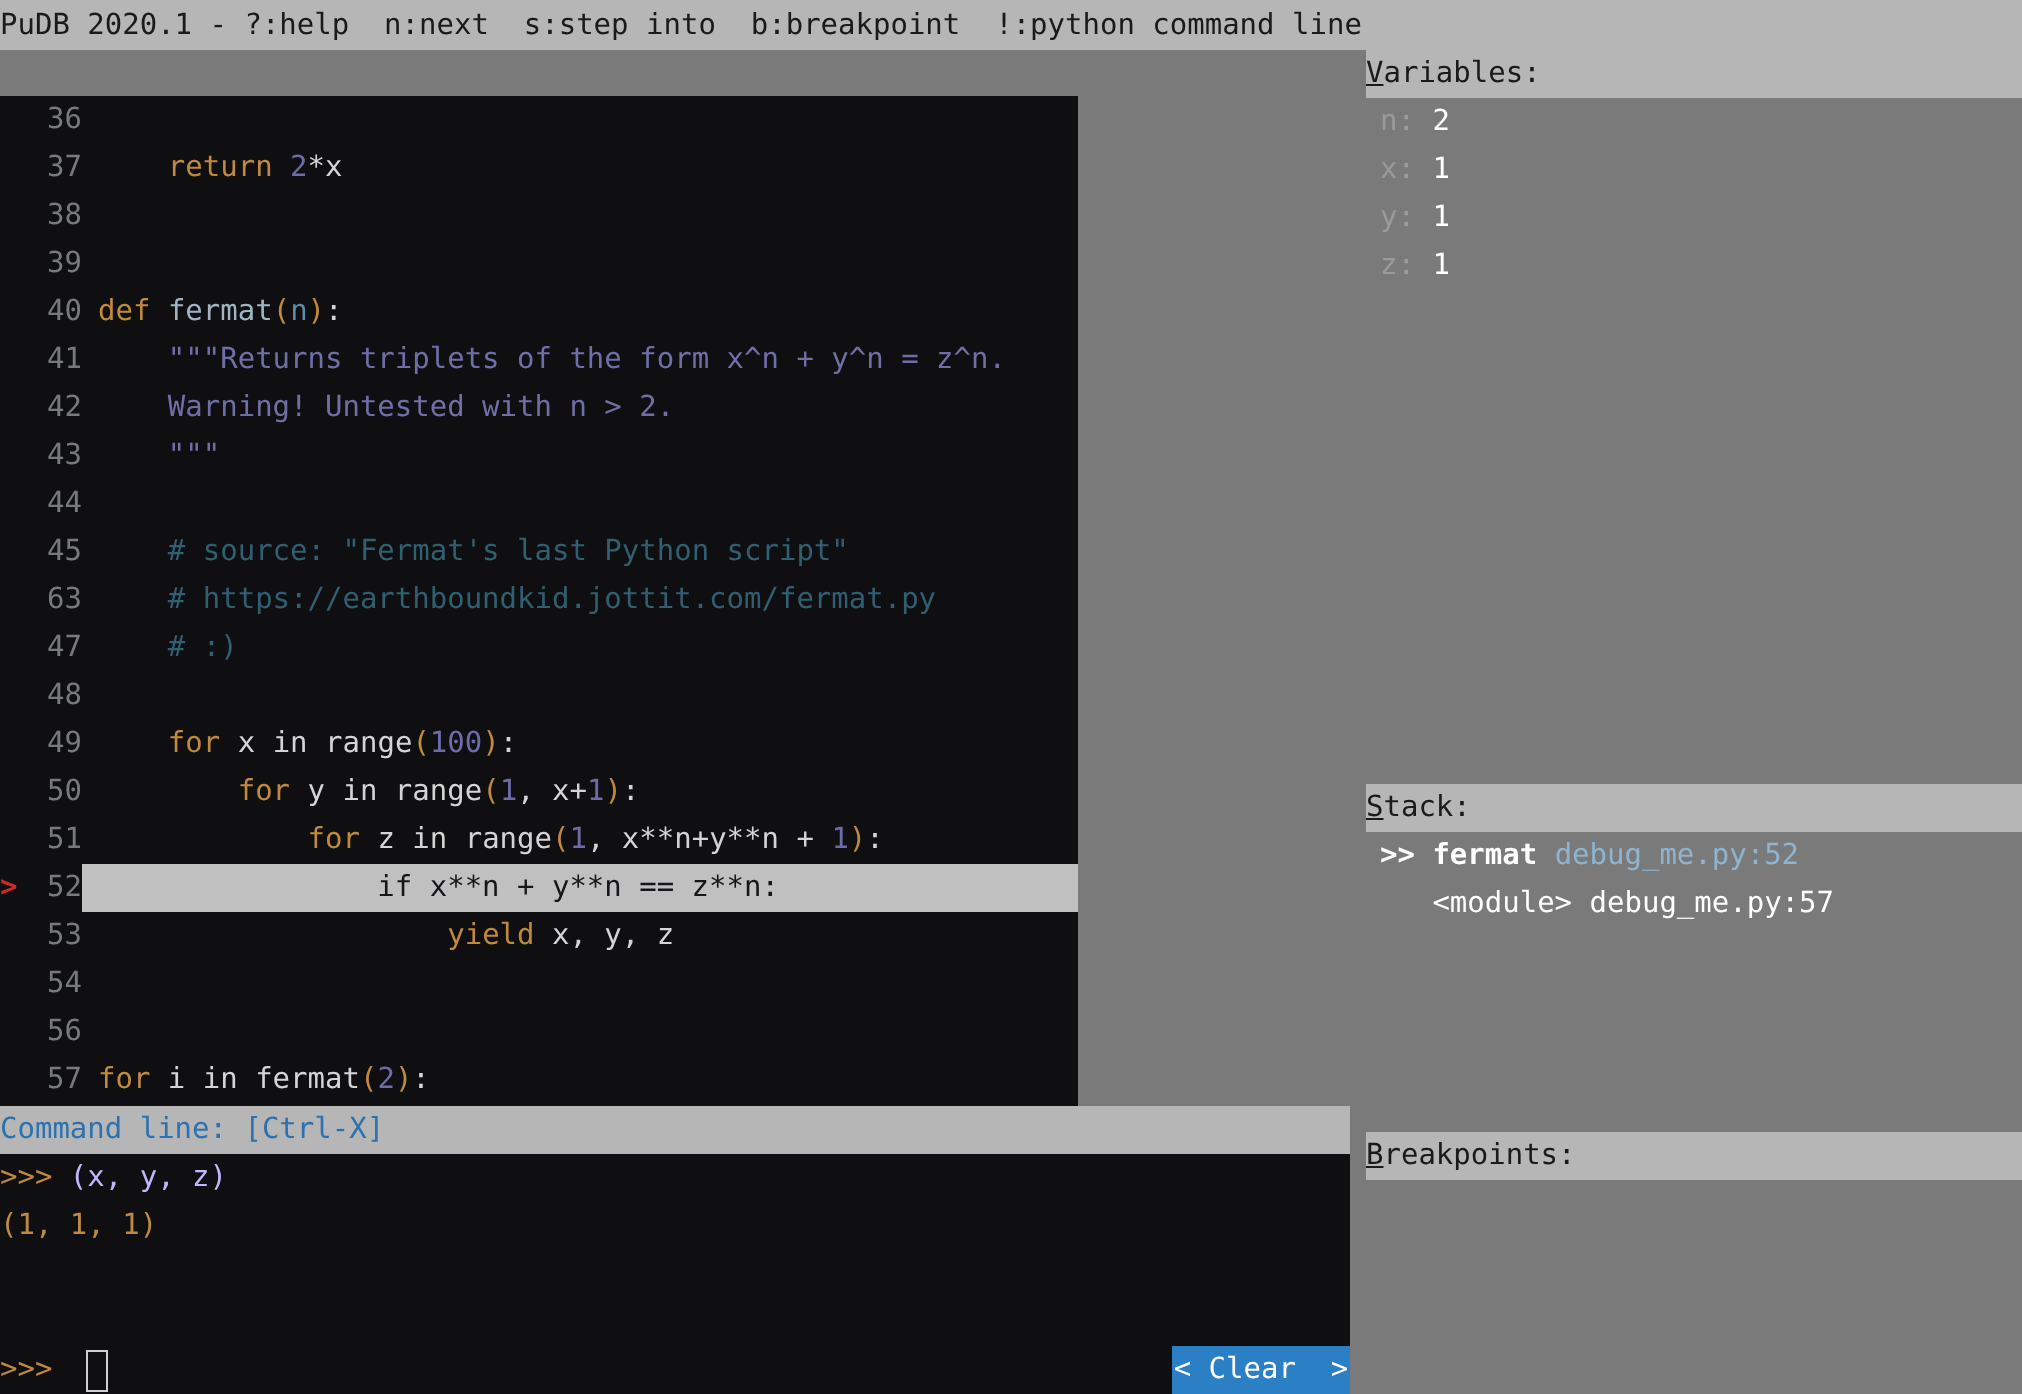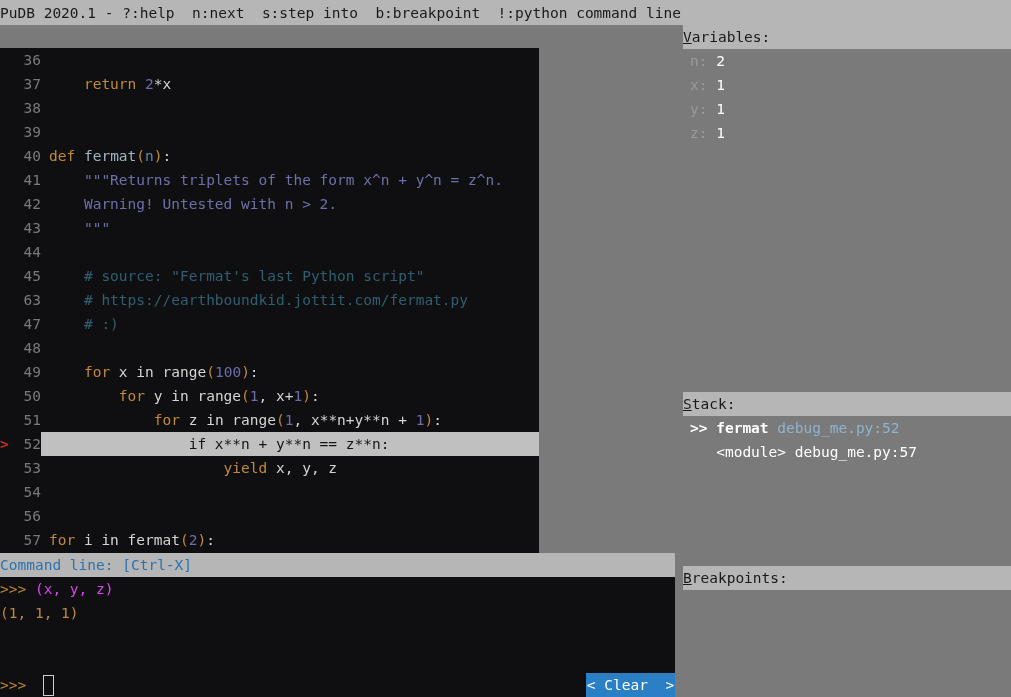--- a/index.html
+++ b/index.html
@@ -124,21 +124,21 @@
     overflow: hidden;
   }
   .cmd-row {
     height: 24px;
     line-height: 24px;
     white-space: pre;
     display: flex;
     align-items: center;
   }
   .prompt { color: #c08a3e; }
-  .cmd-echo { color: #d946ef; }
+  .cmd-echo { color: #c4b5fd; }
   .cmd-result { color: #c08a3e; }
 
   .cmd-input-row {
     position: absolute;
     left: 0; bottom: 0;
     width: 675px;
     height: 24px;
     display: flex;
     align-items: center;
     white-space: pre;

